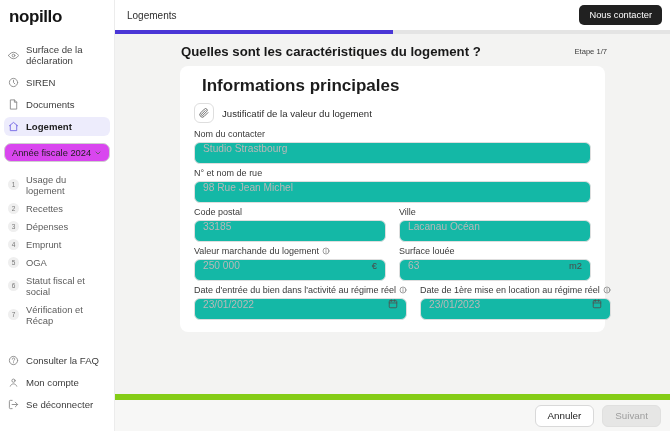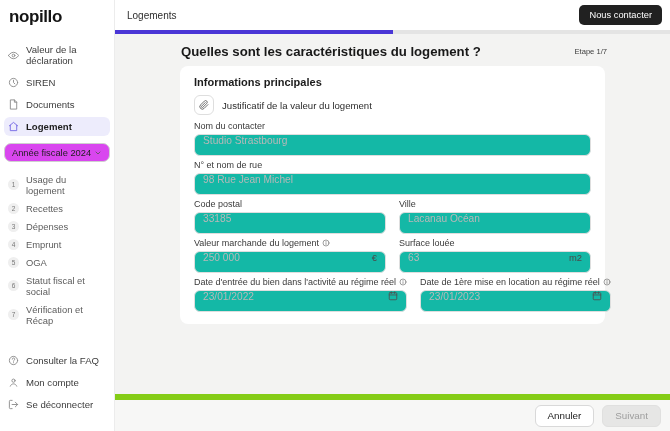--- a/index.html
+++ b/index.html
@@ -68,21 +68,21 @@
     display:flex; align-items:center; justify-content:space-between;
     padding:10px 63px 7px 66px;
   }
   .page-title { margin:0; font-size:13.2px; font-weight:bold; color:#181818; }
   .step-indicator { font-size:7.6px; color:#3b3b3b; }
 
   .card {
     width:425px; margin:0 auto; background:#fff;
     border-radius:8px; padding:10px 14px 12px;
   }
-  .card-heading { margin:0 0 7px; font-size:11px; font-weight:bold; color:#1c1c1c; }
+  .card-heading { margin:0 8px 7px; font-size:17px; font-weight:bold; color:#1c1c1c; }
   .attach-row { display:flex; align-items:center; gap:8px; margin-bottom:6px; }
   .attach-btn {
     width:20px; height:20px; min-width:20px; background:#fff;
     border:1px solid #dedede; border-radius:6px;
     display:flex; align-items:center; justify-content:center;
     color:#555; cursor:pointer; padding:0;
   }
   .attach-btn svg { width:10px; height:10px; }
   .attach-label { font-size:9.6px; color:#2c2c2c; }
 
@@ -136,21 +136,21 @@
     <div class="logo">nopillo</div>
 
 
     <div class="nav-item">
       <span class="ico">
         <svg viewBox="0 0 24 24" fill="none" stroke="currentColor" stroke-width="2" stroke-linecap="round" stroke-linejoin="round">
             <path d="M1 12s4-7 11-7 11 7 11 7-4 7-11 7S1 12 1 12z"></path>
             <circle cx="12" cy="12" r="3"></circle>
           </svg>
       </span>
-      <span>Valeur de la déclaration</span>
+      <span>Surface de la déclaration</span>
     </div>
 
     <div class="nav-item">
       <span class="ico">
         <svg viewBox="0 0 24 24" fill="none" stroke="currentColor" stroke-width="2" stroke-linecap="round" stroke-linejoin="round">
             <circle cx="12" cy="12" r="9"></circle>
             <path d="M12 7v5l3 3"></path>
           </svg>
       </span>
       <span>SIREN</span>

